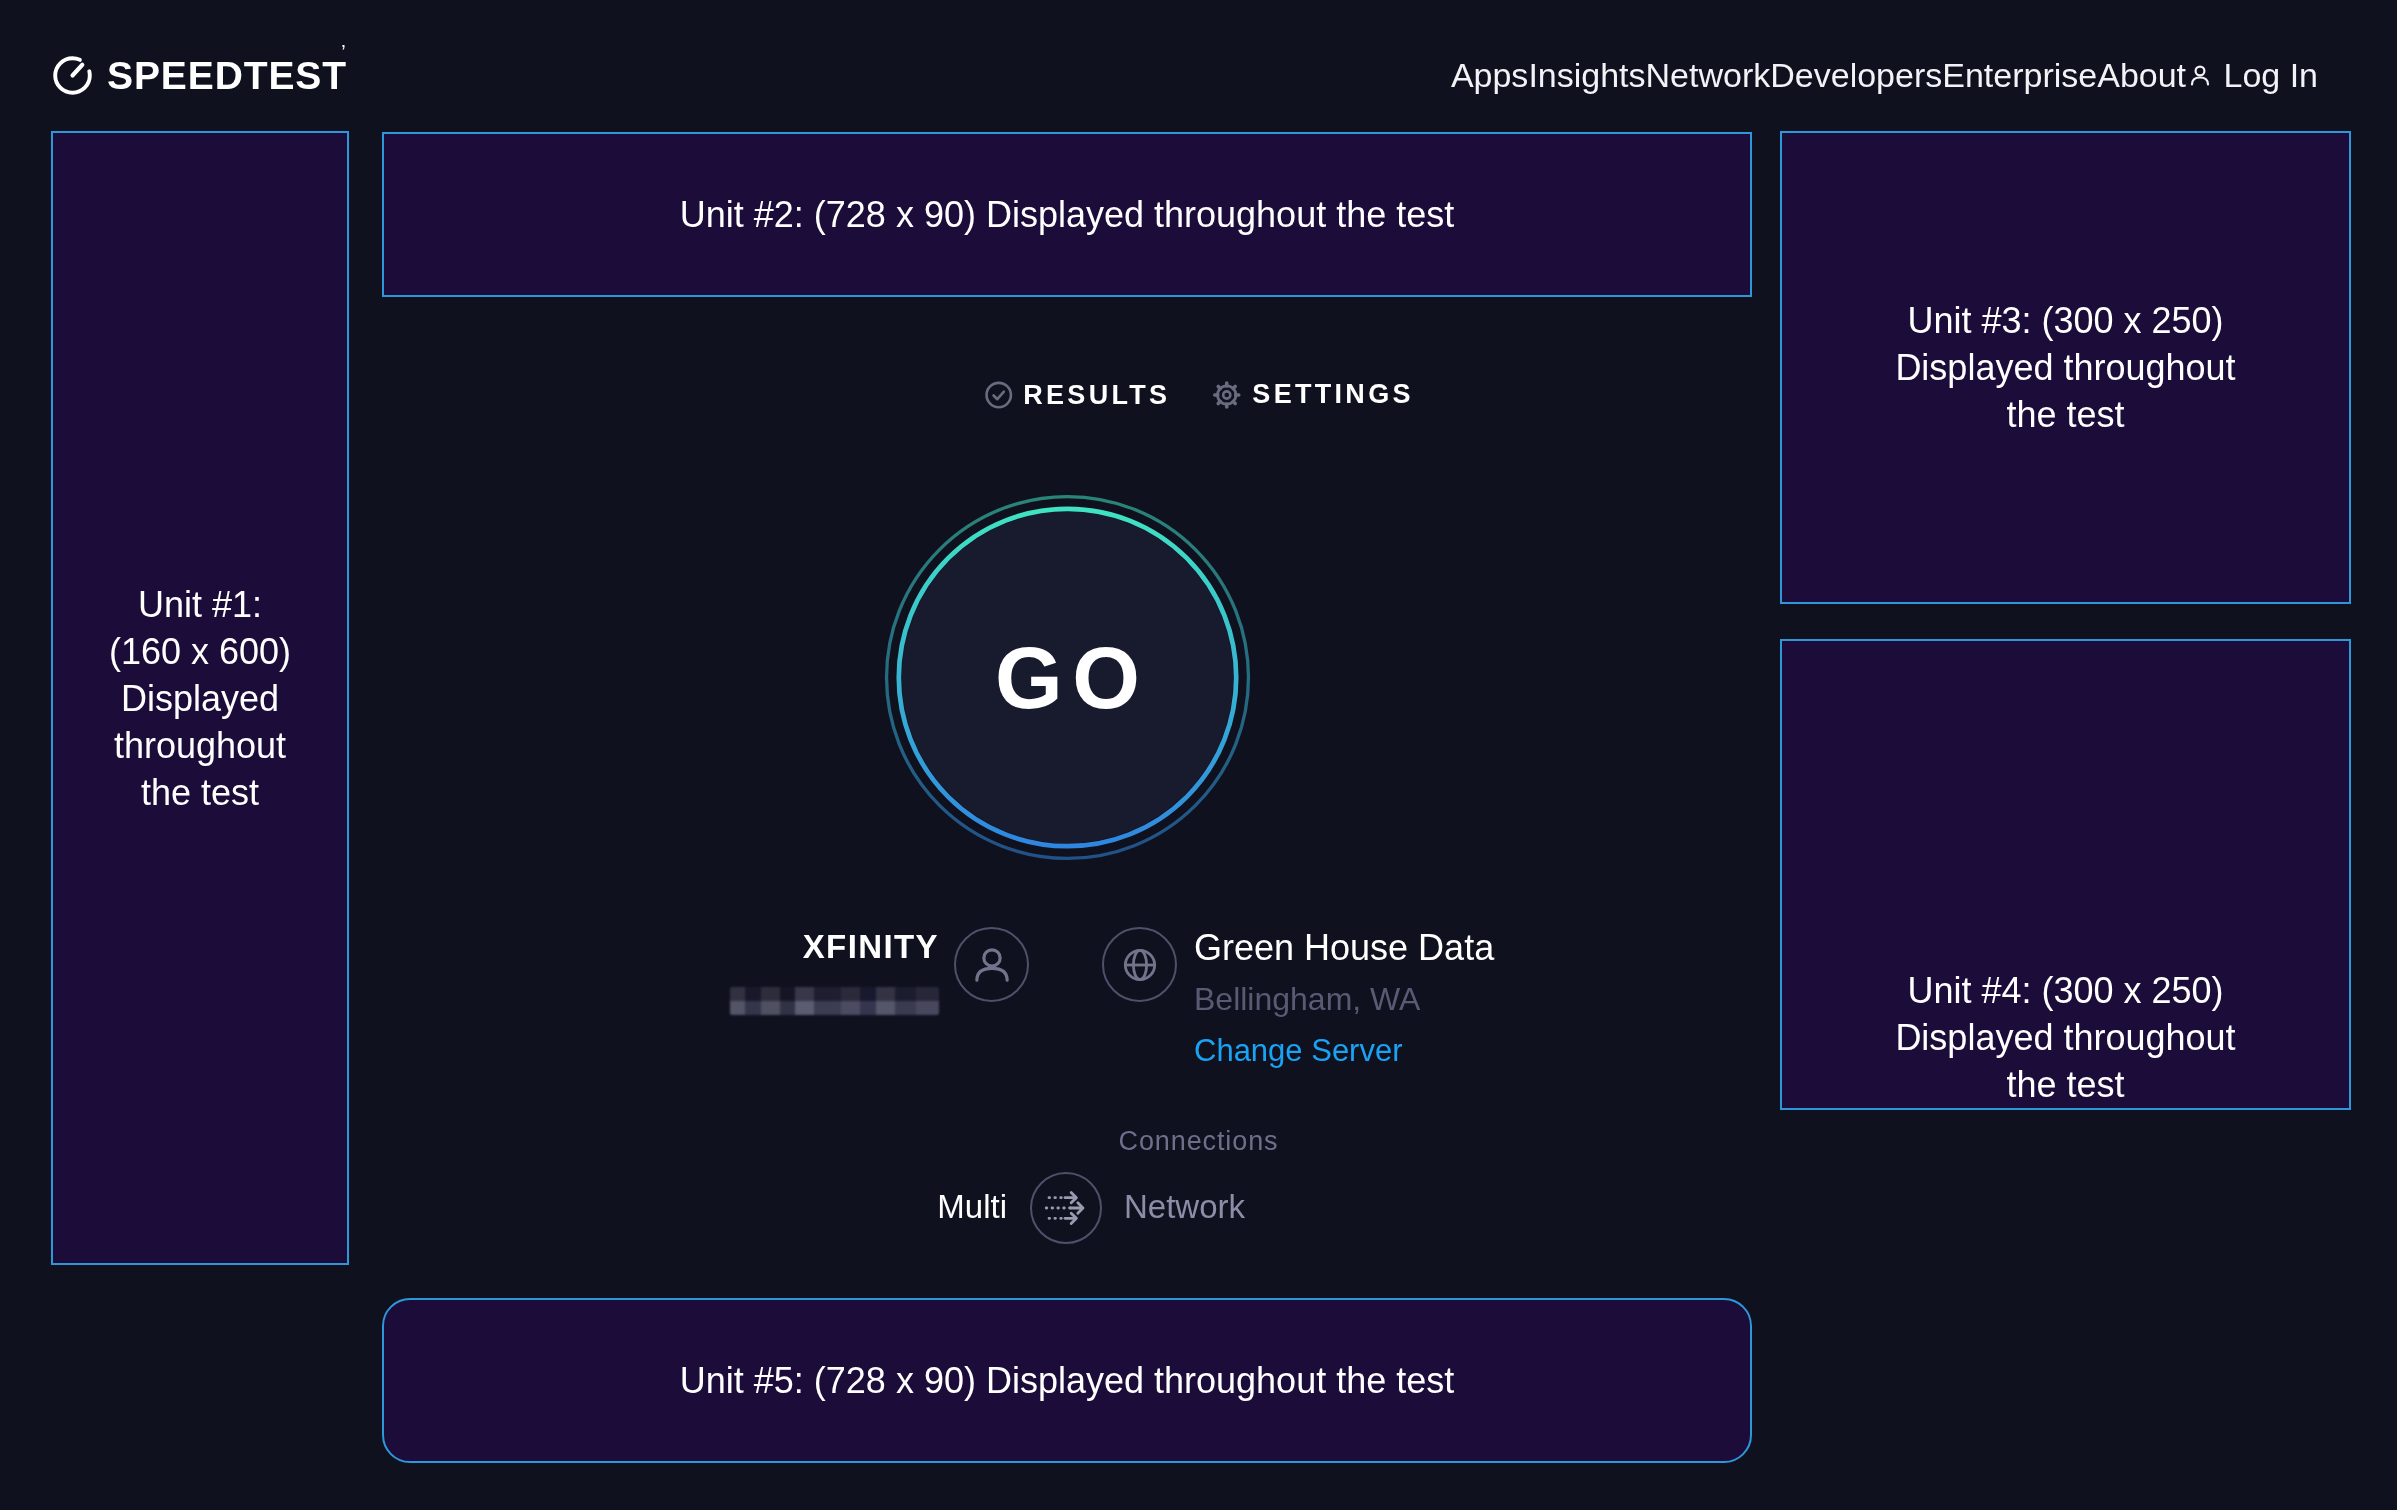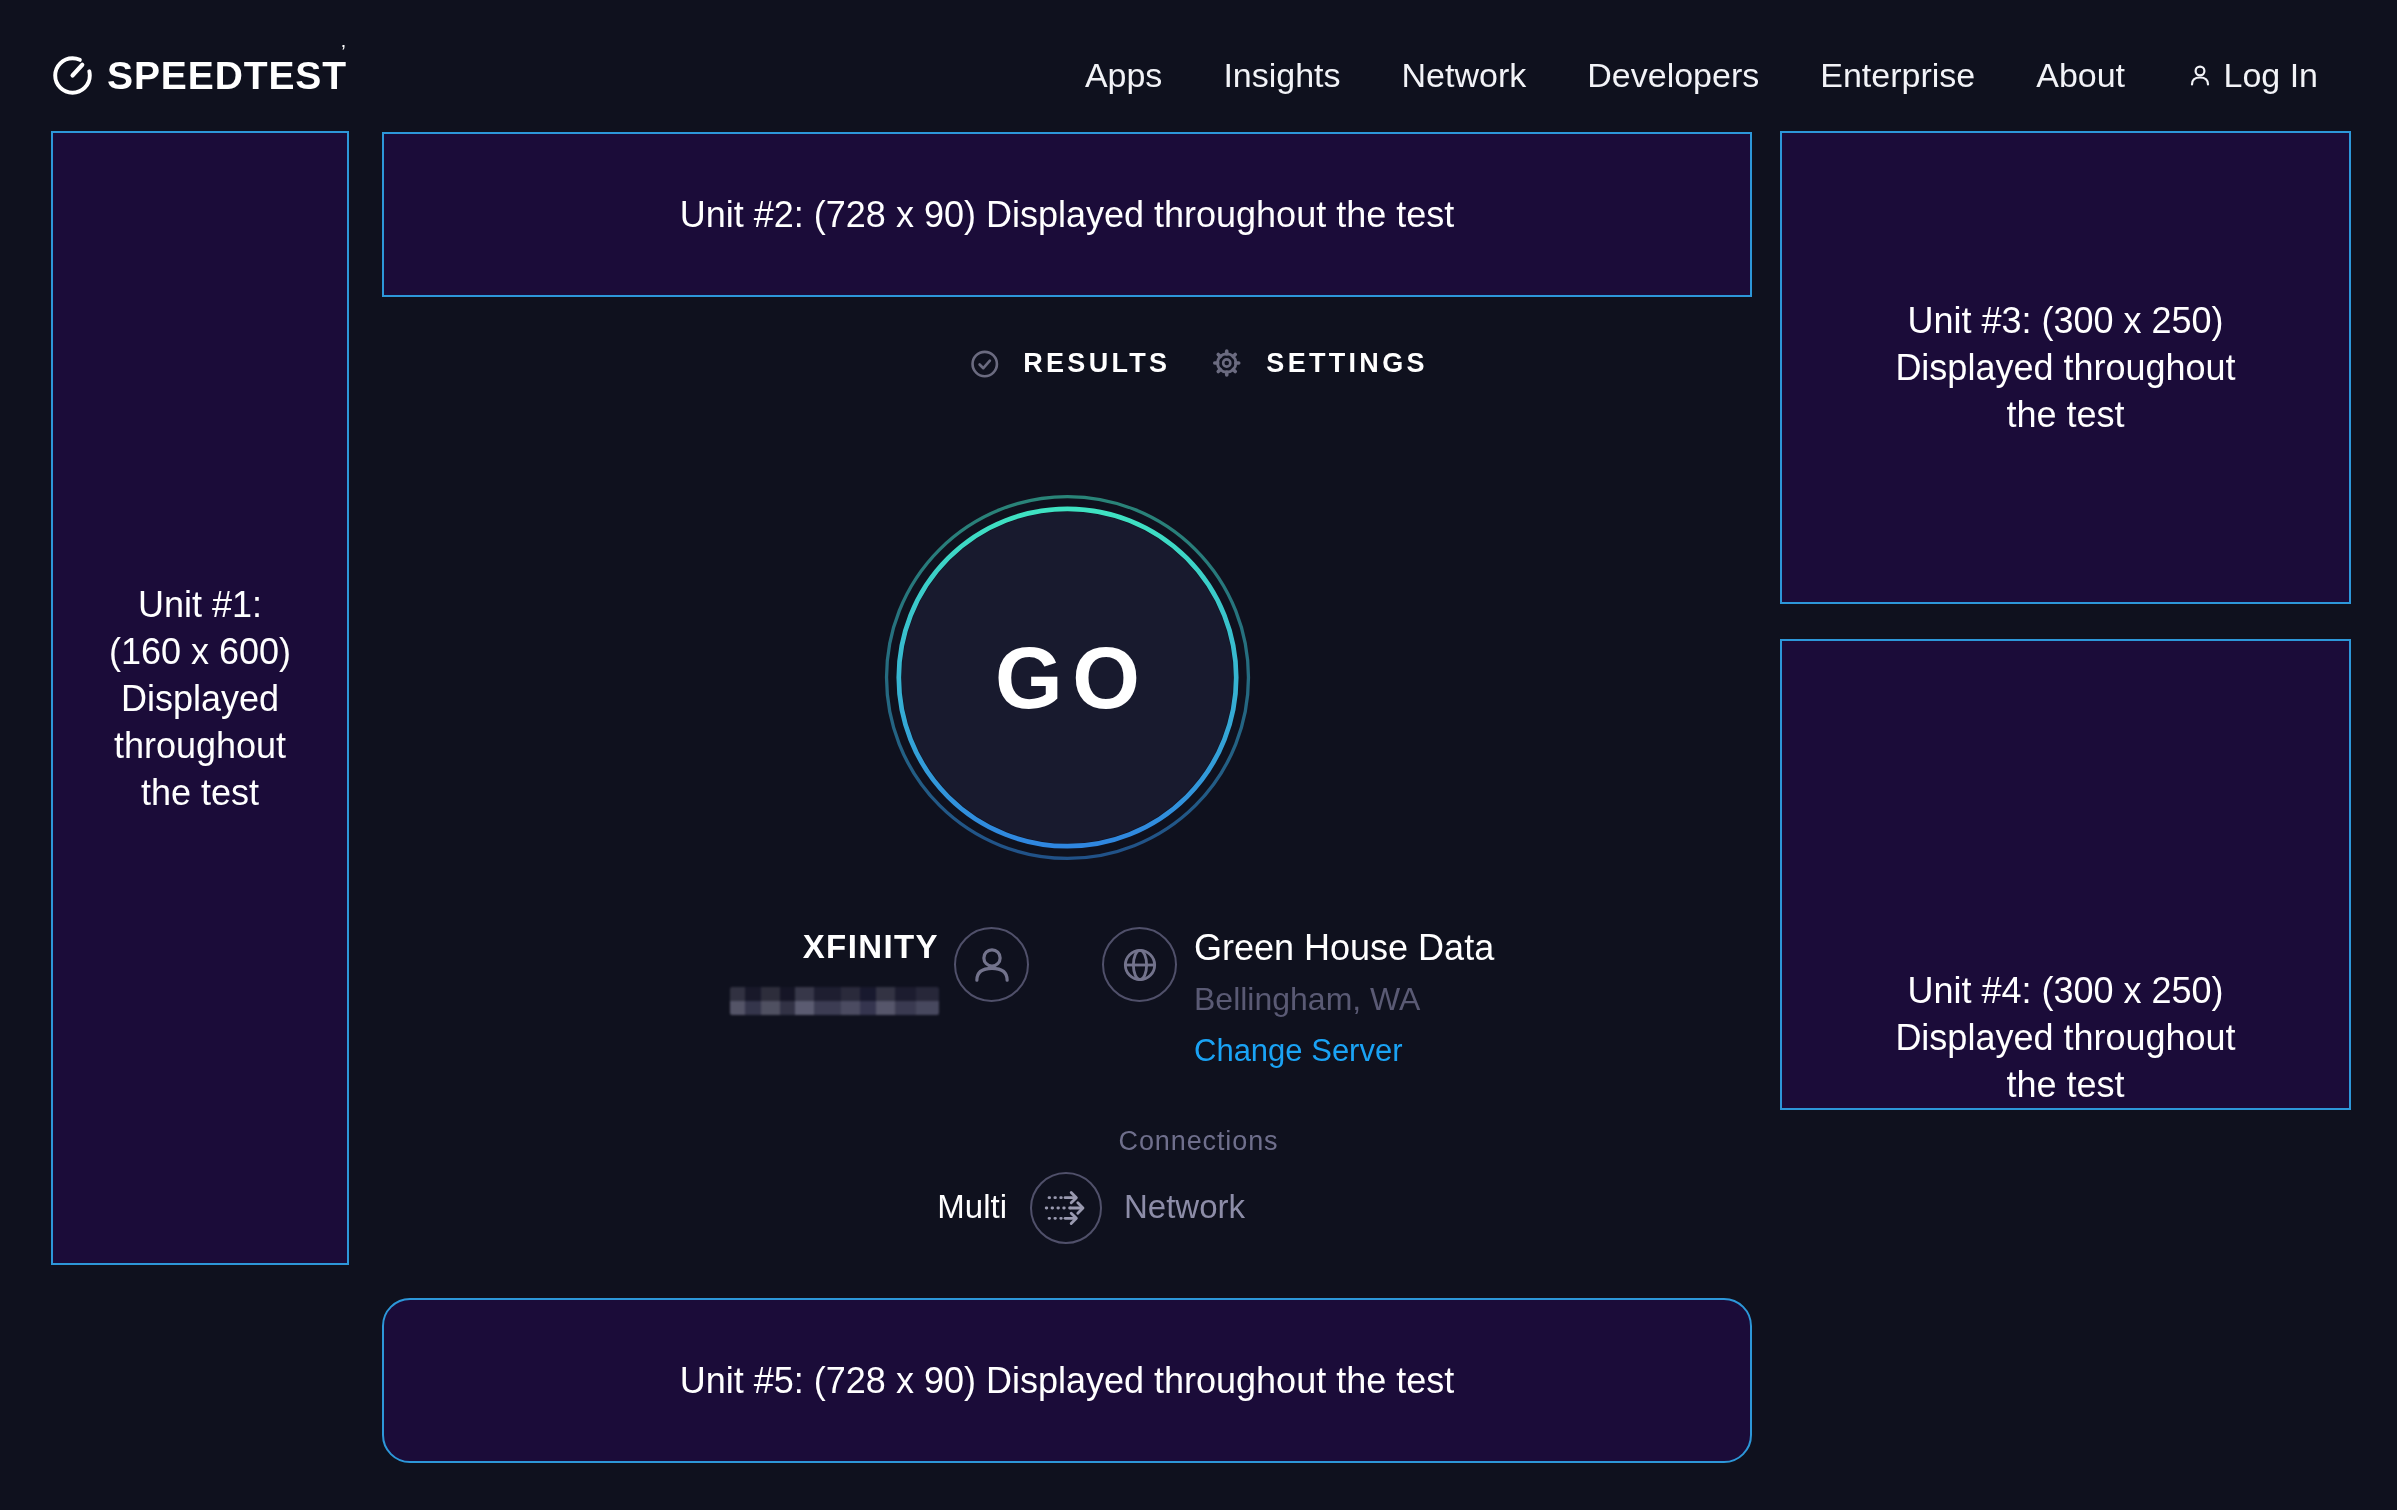--- a/index.html
+++ b/index.html
@@ -7,36 +7,36 @@
     position:relative;width:2397px;height:1510px;overflow:hidden;
     background:var(--page_bg,#0f111e);
     font-family:"Liberation Sans","DejaVu Sans",sans-serif;
     -webkit-font-smoothing:antialiased;
   }
   
   header{position:absolute;left:0;top:0;width:100%;height:151px;display:flex;align-items:center;justify-content:space-between;box-sizing:border-box;padding:0 79px 0 51px;}
   .logo{display:flex;align-items:center;gap:13px;cursor:pointer;}
   .logo-text{color:var(--white,#fff);font-size:39px;font-weight:700;letter-spacing:0.9px;}
   .logo-tm{color:var(--white,#fff);font-size:14px;vertical-align:top;position:relative;top:-11.3px;left:-5.6px;font-weight:700;}
-  nav{display:flex;align-items:center;gap:61px;}
+  nav{display:flex;align-items:center;}
   .nav-item{color:var(--nav_text,#f2f3f7);font-size:34px;font-weight:400;cursor:pointer;text-decoration:none;display:flex;align-items:center;gap:9.4px;}
   
   .ad{
     position:absolute;box-sizing:border-box;border:2.8px solid var(--ad_border,#2d97d9);
     background:var(--ad_bg,#1b0c39);display:flex;flex-direction:column;align-items:center;justify-content:center;
     color:var(--white,#fff);font-size:36px;line-height:47px;text-align:center;cursor:pointer;
   }
   #ad1{left:51px;top:131px;width:298px;height:1134px;}
   #ad2{left:382px;top:132px;width:1370px;height:165px;}
   #ad3{left:1780px;top:131px;width:571px;height:473px;}
   #ad4{left:1780px;top:639px;width:571px;height:471px;justify-content:flex-end;}
   #ad5{left:382px;top:1298px;width:1370px;height:165px;border-radius:28px;}
   
   .tabs{position:absolute;left:50%;top:347px;transform:translateX(-50%);display:flex;align-items:center;gap:40px;}
-  .tab{display:flex;align-items:flex-end;gap:24px;cursor:pointer;}
+  .tab{display:flex;align-items:flex-start;gap:10px;cursor:pointer;margin-top:32px;}
   .tab-label{color:var(--white,#fff);font-size:27px;font-weight:600;letter-spacing:3.3px;}
   
   .go-wrap{position:absolute;left:879px;top:489px;width:377px;height:377px;cursor:pointer;}
   .go-wrap svg{position:absolute;left:0;top:0;}
   .go-label{position:absolute;left:0;top:0;width:100%;height:100%;display:flex;align-items:center;justify-content:center;color:var(--white,#fff);font-size:87px;font-weight:600;letter-spacing:9.4px;text-indent:9.4px;}
   .stop-teal{stop-color:var(--ring_teal,#3fe3c2);}
   .stop-blue{stop-color:var(--ring_blue,#2f86e0);}
   
   .icon-circle{position:absolute;width:75px;height:75px;border:2.8px solid var(--circle_gray,#50506a);border-radius:50%;box-sizing:border-box;display:flex;align-items:center;justify-content:center;}
   #provider-icon{left:954px;top:927px;}

